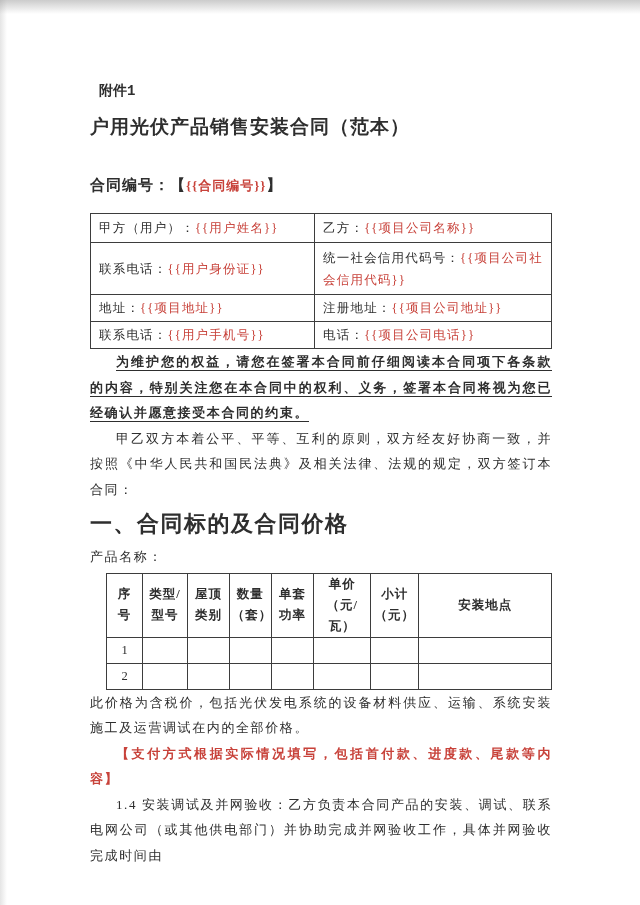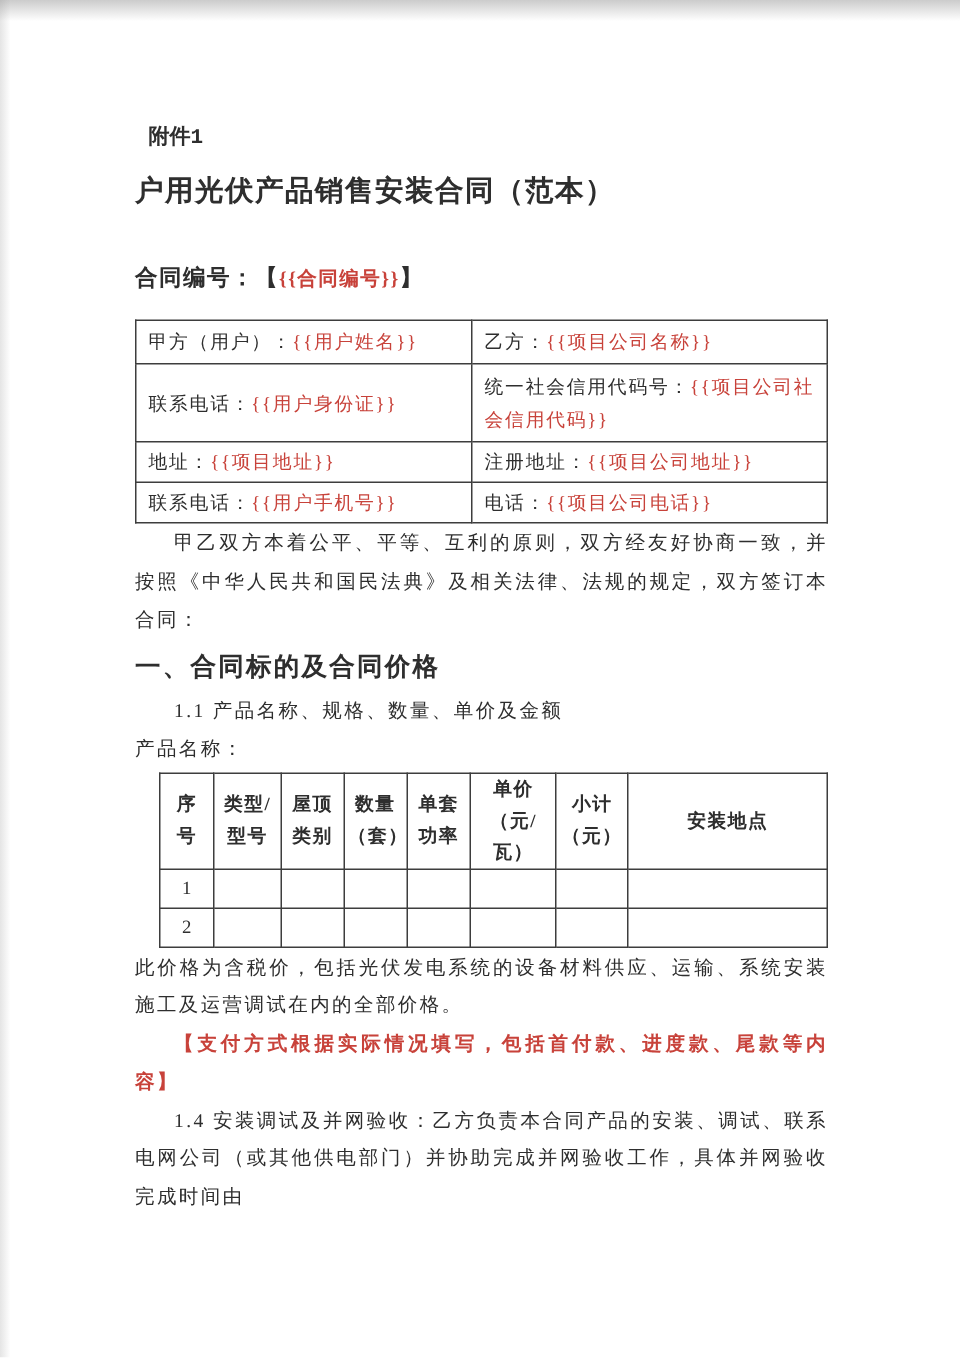--- a/index.html
+++ b/index.html
@@ -64,21 +64,21 @@
     font-size:13px;line-height:25.5px;letter-spacing:1.6px;
     text-align:justify;margin:0;
   }
   .indent{text-indent:2em;}
   .notice{
     margin-top:25px;font-weight:bold;
     text-decoration:underline;text-underline-offset:4px;
   }
   .heading{
     font-family:"Liberation Sans","DejaVu Sans",sans-serif;
-    font-weight:bold;font-size:17px;letter-spacing:1.5px;
+    font-weight:bold;font-size:22px;letter-spacing:1.5px;
     margin:7px 0 5px 0;
   }
   .plain-label{margin-top:1px;}
 
   table.products{
     width:calc(100% - 16px);margin-left:16px;margin-top:3px;
     border-collapse:collapse;font-size:12.5px;text-align:center;
     table-layout:fixed;
   }
   table.products th,table.products td{
@@ -135,26 +135,26 @@
           <td><span>地址：</span><span class="red">{{项目地址}}</span></td>
           <td><span>注册地址：</span><span class="red">{{项目公司地址}}</span></td>
         </tr>
         <tr>
           <td><span>联系电话：</span><span class="red">{{用户手机号}}</span></td>
           <td><span>电话：</span><span class="red">{{项目公司电话}}</span></td>
         </tr>
       </tbody>
   </table>
 
+  <p class="body indent notice">为维护您的权益，请您在签署本合同前仔细阅读本合同项下各条款的内容，特别关注您在本合同中的权利、义务，签署本合同将视为您已经确认并愿意接受本合同的约束。</p>
 
   <p class="body indent">甲乙双方本着公平、平等、互利的原则，双方经友好协商一致，并按照《中华人民共和国民法典》及相关法律、法规的规定，双方签订本合同：</p>
 
   <h2 class="heading">一、合同标的及合同价格</h2>
 
-  <p class="body indent">1.1 产品名称、规格、数量、单价及金额</p>
 
   <p class="body plain-label">产品名称：</p>
 
   <table class="products">
     <colgroup>
       <col class="c1">
         <col class="c2">
         <col class="c3">
         <col class="c4">
       <col class="c5">

